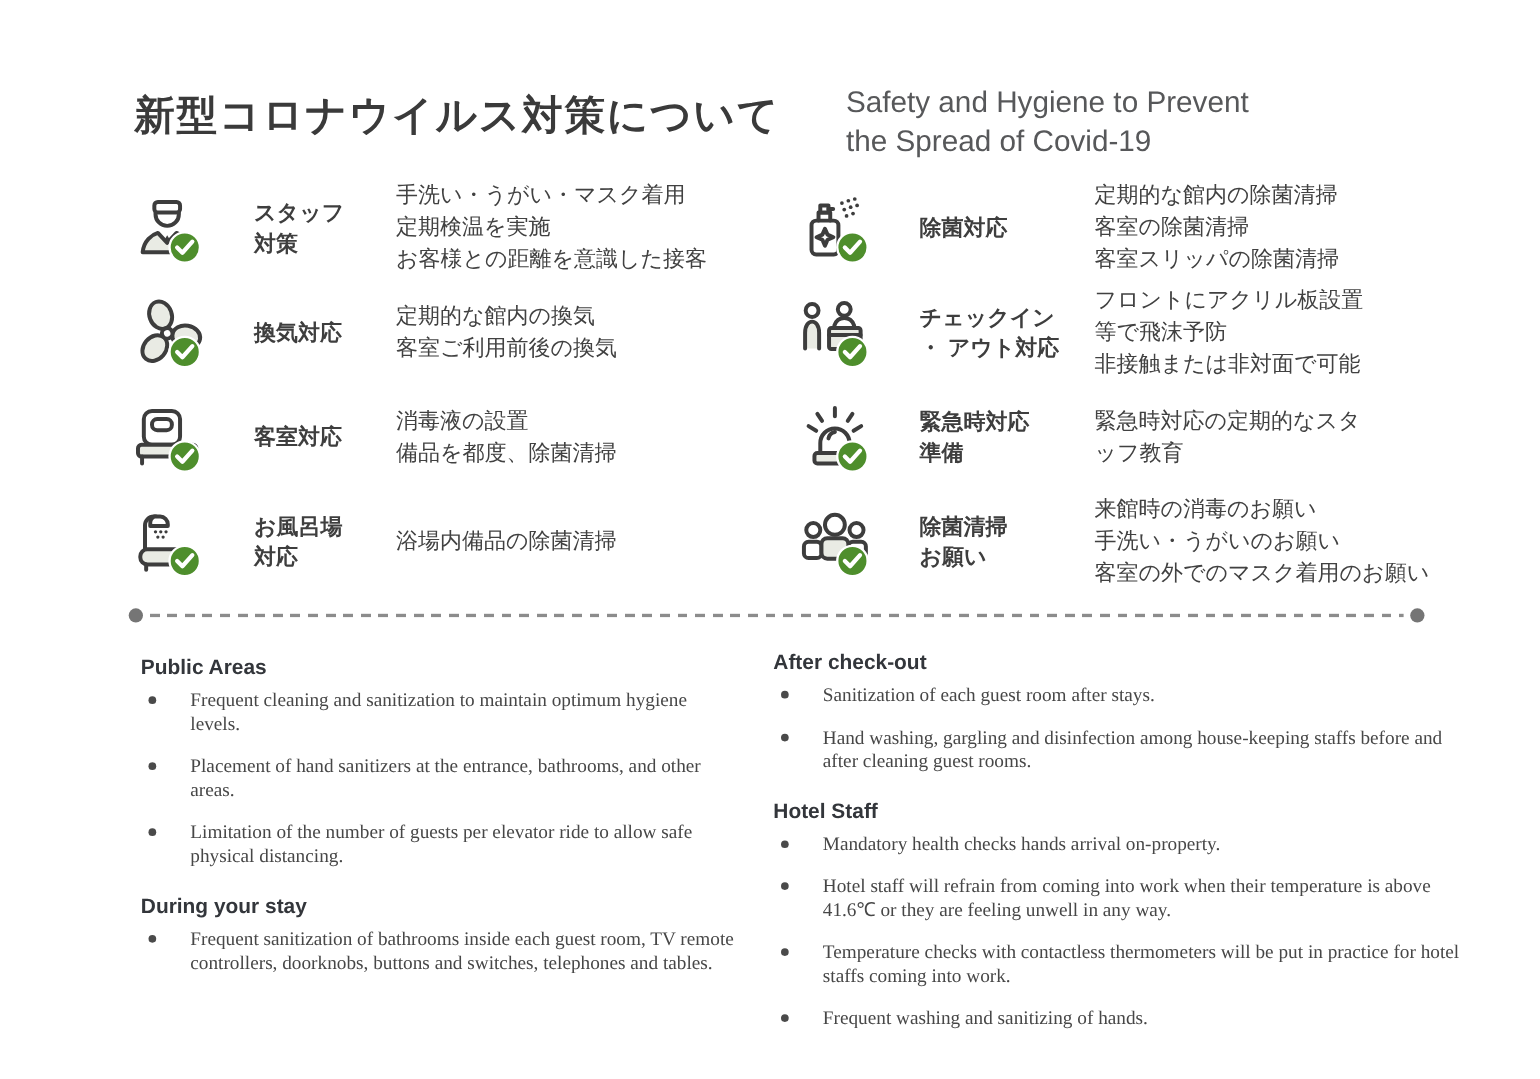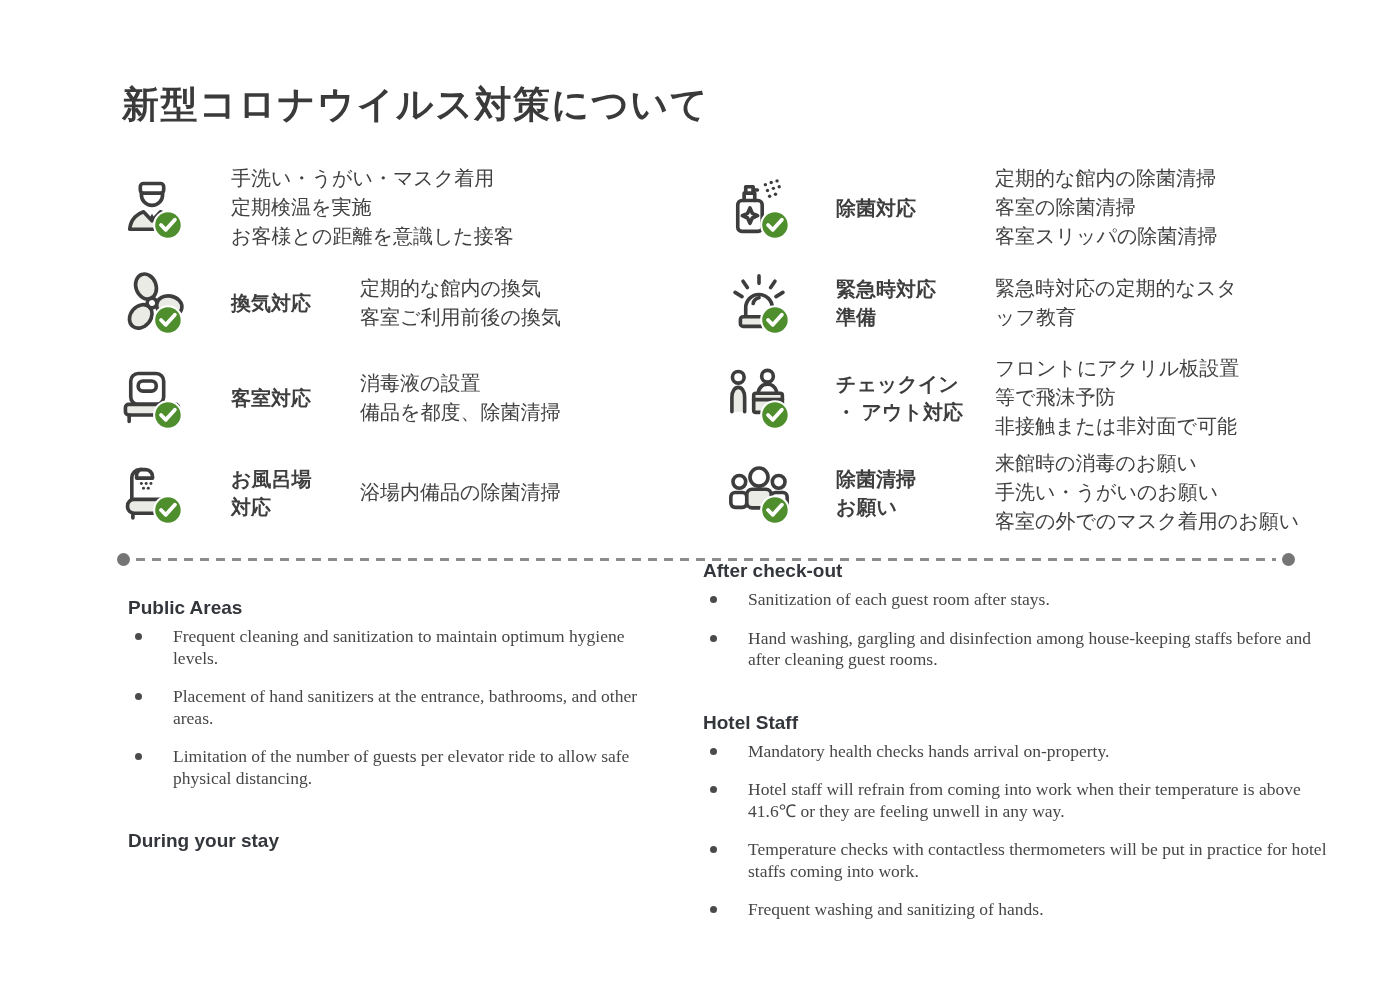--- a/index.html
+++ b/index.html
@@ -32,22 +32,22 @@
   .icon .fd{fill:#3d3d3d;stroke:none;}
 
   .divider{position:absolute;left:117px;top:551px;width:1178px;height:16px;
            display:flex;align-items:center;}
   .divider .dot{width:13px;height:13px;border-radius:50%;background:#757575;flex:0 0 auto;}
   .divider .dash-line{flex:1 1 auto;height:3px;margin:0 6px;
     background:repeating-linear-gradient(90deg,#8c8c8c 0 9px,transparent 9px 16px);}
 
   .notes{position:absolute;}
   .notes.left{left:128px;top:597px;width:545px;}
-  .notes.right{left:703px;top:560px;width:630px;}
-  .note-section + .note-section{margin-top:41px;}
+  .notes.right{left:703px;top:592px;width:630px;}
+  .note-section + .note-section{margin-top:25px;}
   .note-heading{margin:0 0 7px 0;font-size:19px;font-weight:700;color:#33363b;}
   .note-list{margin:0;padding:0;list-style:none;}
   .note-list li{position:relative;padding-left:45px;margin-bottom:17px;
                 font-size:17.5px;line-height:21.5px;color:#474747;font-family:Liberation Serif, serif;}
   .note-list li::before{content:"";position:absolute;left:7px;top:7px;width:7px;height:7px;
                 border-radius:50%;background:#4a4a4a;}
 </style>
 </head>
 <body>
 
@@ -56,33 +56,37 @@
     <g id="badge">
       <circle cx="47" cy="48" r="13" fill="#4e8e2c" stroke="#ffffff" stroke-width="2"></circle>
       <path d="M40.5 48 l4.5 4.5 L53.5 43" stroke="#ffffff" stroke-width="3.6" fill="none" stroke-linecap="round" stroke-linejoin="round"></path>
     </g>
   </defs>
 </svg>
 
 <div class="page">
 
   <div class="title-ja">新型コロナウイルス対策について</div>
+  <div class="title-en">Safety and Hygiene to Prevent
+the Spread of Covid-19</div>
 
   <div class="measures left">
 
     <div class="measure-row">
       <div class="icon-cell">
         <svg class="icon" width="68" height="68" viewBox="0 0 64 64">
           <path class="fl" d="M11 52 c1 -10 8 -15 13 -16.5 l8 8.5 8 -8.5 c5 1.5 12 6.5 13 16.5 z"></path>
           <rect class="fw" x="21" y="9" width="22" height="9" rx="3"></rect>
           <path d="M22 18 v1.5 a10 10 0 0 0 20 0 V18"></path>
           <path class="fd" d="M30.5 40 l1.5 6 1.5 -6 -1.5 -2.5 z"></path>
           <use href="#badge"></use>
         </svg>
       </div>
+      <div class="label-cell">スタッフ
+対策</div>
       <div class="desc-cell">手洗い・うがい・マスク着用
 定期検温を実施
 お客様との距離を意識した接客</div>
     </div>
 
     <div class="measure-row">
       <div class="icon-cell">
         <svg class="icon" width="68" height="68" viewBox="0 0 64 64">
           <g transform="rotate(-20 32 32)">
             <ellipse class="fl" cx="32" cy="15.5" rx="9.5" ry="12"></ellipse>
@@ -164,55 +168,55 @@
       </div>
       <div class="label-cell">除菌対応</div>
       <div class="desc-cell">定期的な館内の除菌清掃
 客室の除菌清掃
 客室スリッパの除菌清掃</div>
     </div>
 
     <div class="measure-row">
       <div class="icon-cell">
         <svg class="icon" width="68" height="68" viewBox="0 0 64 64">
-          <path d="M32 6.5 v7 M17 11.5 l4 6 M47 11.5 l-4 6 M9.5 22 l6.5 4 M54.5 22 l-6.5 4"></path>
-          <path class="fw" d="M19.5 45 v-8.5 a12.5 12.5 0 0 1 25 0 V45"></path>
-          <path d="M26.5 32.5 a7 7 0 0 1 5.5 -5.5"></path>
-          <rect class="fl" x="14.5" y="45" width="35" height="9" rx="2.5"></rect>
-          <use href="#badge"></use>
-        </svg>
-      </div>
-      <div class="label-cell">緊急時対応
-準備</div>
-      <div class="desc-cell">緊急時対応の定期的なスタ
-ッフ教育</div>
-    </div>
-
-    <div class="measure-row">
-      <div class="icon-cell">
-        <svg class="icon" width="68" height="68" viewBox="0 0 64 64">
           <circle class="fw" cx="12.5" cy="12.5" r="5.5"></circle>
           <path class="fl" d="M6.5 45 V31.5 c0 -6.5 3 -9.5 6 -9.5 s6 3 6 9.5 V45"></path>
           <circle class="fw" cx="40" cy="11.5" r="5.5"></circle>
           <path d="M31.5 25.5 c1.5 -4.5 4.5 -6.5 8.5 -6.5 s7 2 8.5 6.5"></path>
           <rect class="fl" x="27" y="27.5" width="27" height="18" rx="2"></rect>
           <path d="M27 33.5 h27"></path>
           <use href="#badge"></use>
         </svg>
       </div>
       <div class="label-cell">チェックイン
 ・ アウト対応</div>
       <div class="desc-cell">フロントにアクリル板設置
 等で飛沫予防
 非接触または非対面で可能</div>
     </div>
 
     <div class="measure-row">
       <div class="icon-cell">
         <svg class="icon" width="68" height="68" viewBox="0 0 64 64">
+          <path d="M32 6.5 v7 M17 11.5 l4 6 M47 11.5 l-4 6 M9.5 22 l6.5 4 M54.5 22 l-6.5 4"></path>
+          <path class="fw" d="M19.5 45 v-8.5 a12.5 12.5 0 0 1 25 0 V45"></path>
+          <path d="M26.5 32.5 a7 7 0 0 1 5.5 -5.5"></path>
+          <rect class="fl" x="14.5" y="45" width="35" height="9" rx="2.5"></rect>
+          <use href="#badge"></use>
+        </svg>
+      </div>
+      <div class="label-cell">緊急時対応
+準備</div>
+      <div class="desc-cell">緊急時対応の定期的なスタ
+ッフ教育</div>
+    </div>
+
+    <div class="measure-row">
+      <div class="icon-cell">
+        <svg class="icon" width="68" height="68" viewBox="0 0 64 64">
           <circle class="fw" cx="13.5" cy="21.5" r="6"></circle>
           <rect class="fw" x="5.5" y="31.5" width="15" height="14" rx="4"></rect>
           <circle class="fw" cx="50.5" cy="21.5" r="6"></circle>
           <rect class="fw" x="43.5" y="31.5" width="15" height="14" rx="4"></rect>
           <circle class="fw" cx="32" cy="17" r="8.5"></circle>
           <rect class="fl" x="20.5" y="28.5" width="23" height="17.5" rx="5"></rect>
           <use href="#badge"></use>
         </svg>
       </div>
       <div class="label-cell">除菌清掃
@@ -234,20 +238,23 @@
     <div class="note-section">
       <h3 class="note-heading">Public Areas</h3>
       <ul class="note-list">
         <li>Frequent cleaning and sanitization to maintain optimum hygiene levels.</li>
         <li>Placement of hand sanitizers at the entrance, bathrooms, and other areas.</li>
         <li>Limitation of the number of guests per elevator ride to allow safe physical distancing.</li>
       </ul>
     </div>
     <div class="note-section">
       <h3 class="note-heading">During your stay</h3>
+      <ul class="note-list">
+        <li>Frequent sanitization of bathrooms inside each guest room, TV remote controllers, doorknobs, buttons and switches, telephones and tables.</li>
+      </ul>
     </div>
   </div>
 
   <div class="notes right">
     <div class="note-section">
       <h3 class="note-heading">After check-out</h3>
       <ul class="note-list">
         <li>Sanitization of each guest room after stays.</li>
         <li>Hand washing, gargling and disinfection among house-keeping staffs before and after cleaning guest rooms.</li>
       </ul>

